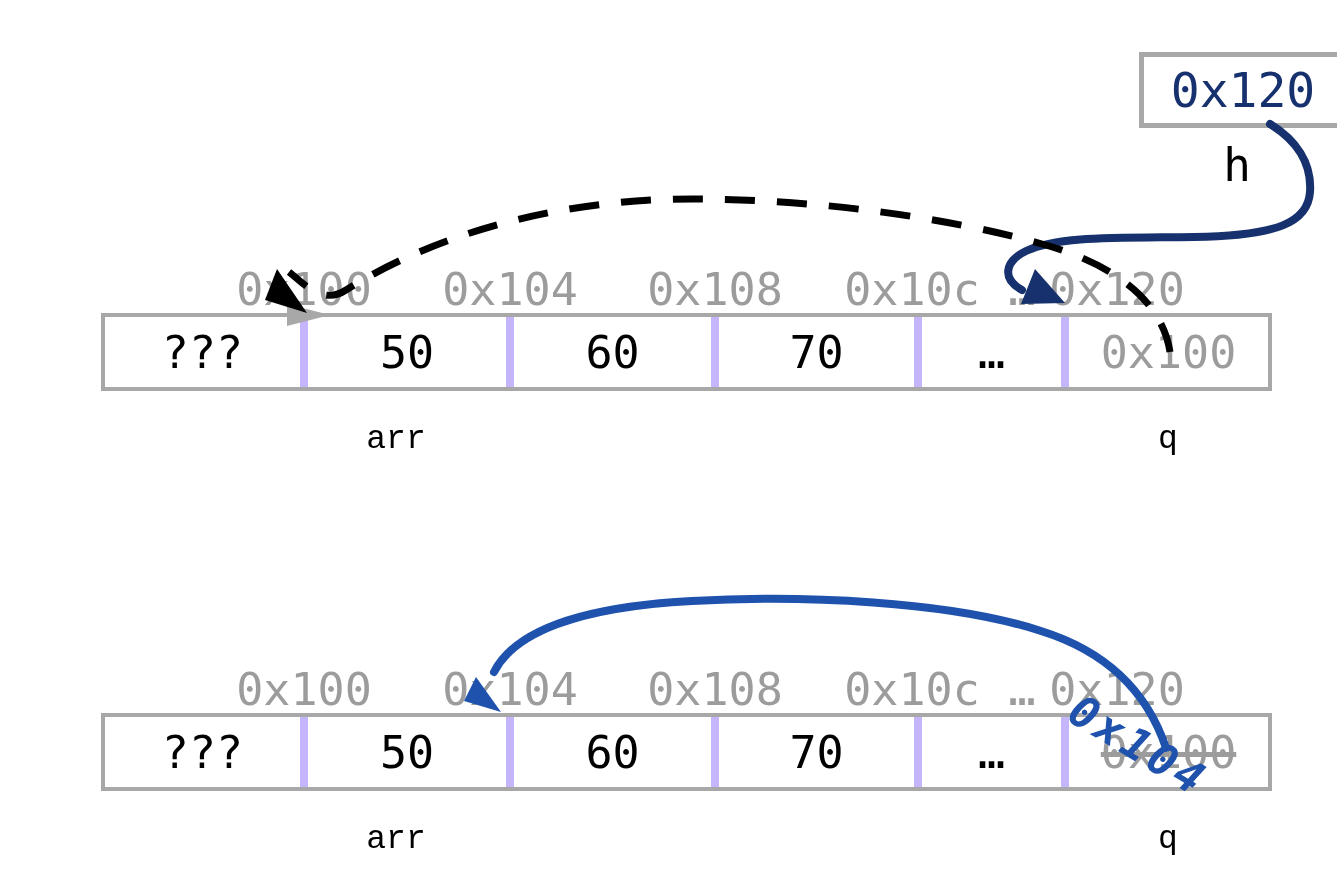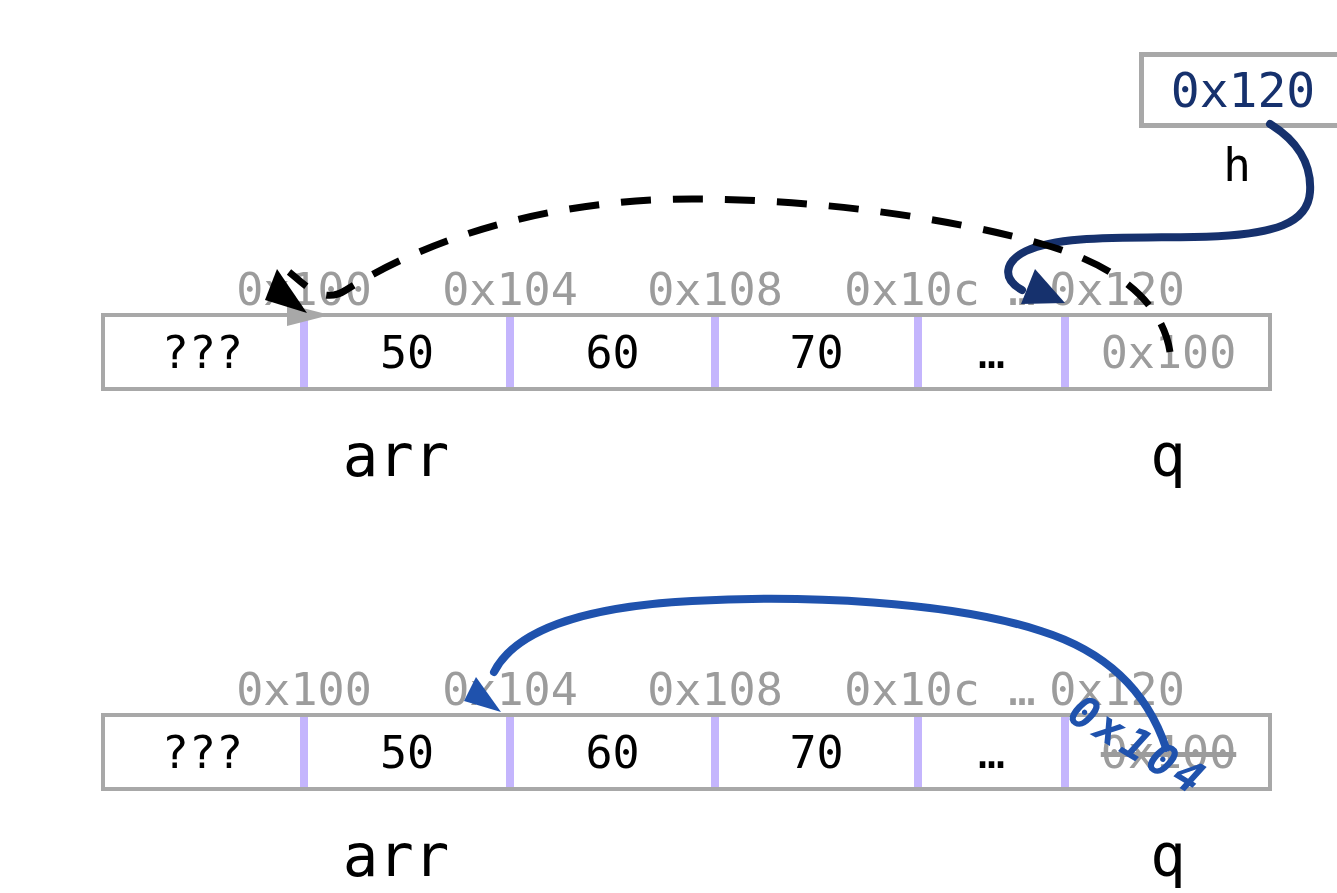--- a/index.html
+++ b/index.html
@@ -61,22 +61,23 @@
   .mem-cell.muted { color: #9c9c9c; }
   .mem-cell.struck .cell-text {
     text-decoration: line-through;
     text-decoration-thickness: 5px;
     text-decoration-color: #9c9c9c;
   }
   
   .var-label {
     position: absolute;
     transform: translateX(-50%);
-    font-size: 59px;
+    font-size: 33px;
     color: #000000;
+    font-family: Liberation Mono, monospace;
   }
   
   .overwrite {
     position: absolute;
     left: 1042px; top: 684px;
     transform: rotate(31deg);
     transform-origin: left top;
     font-size: 44px;
     font-weight: bold;
     font-style: italic;

